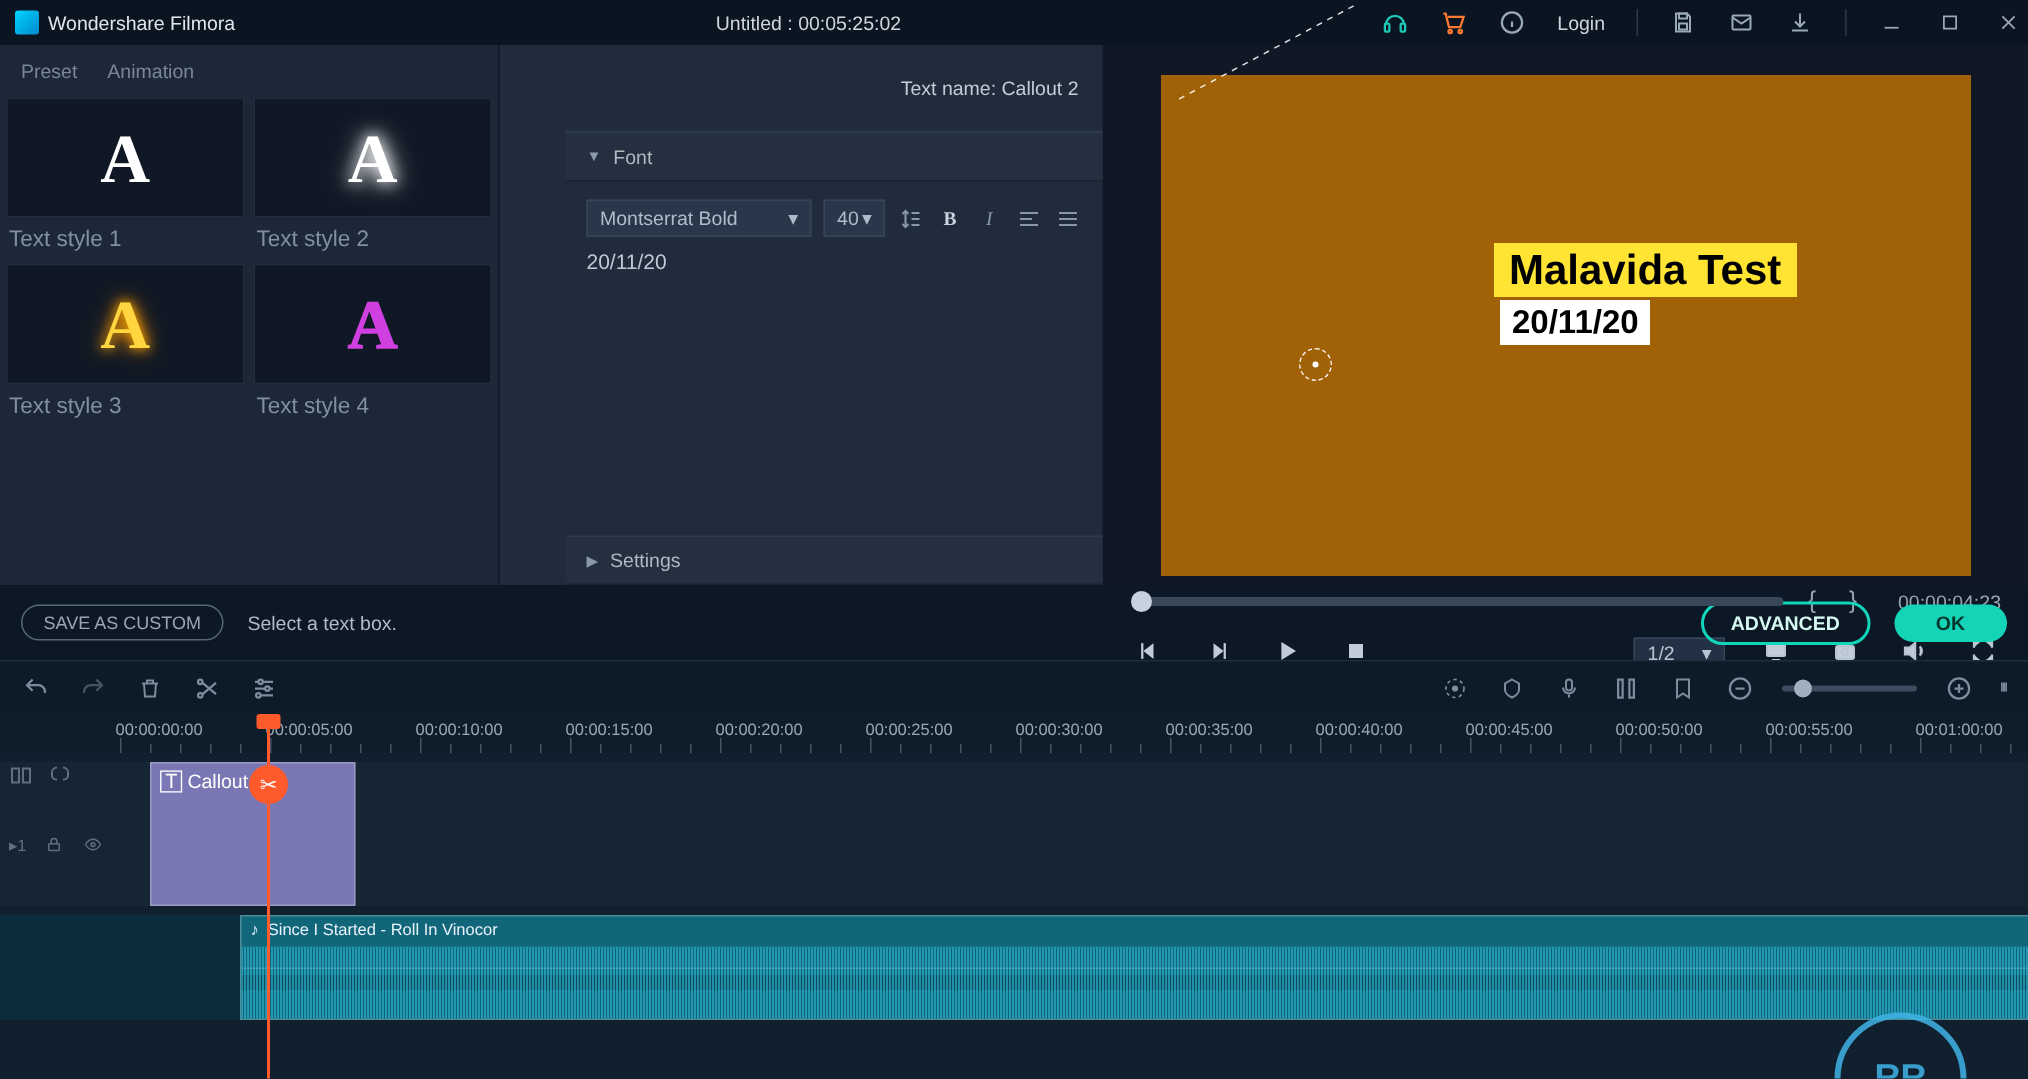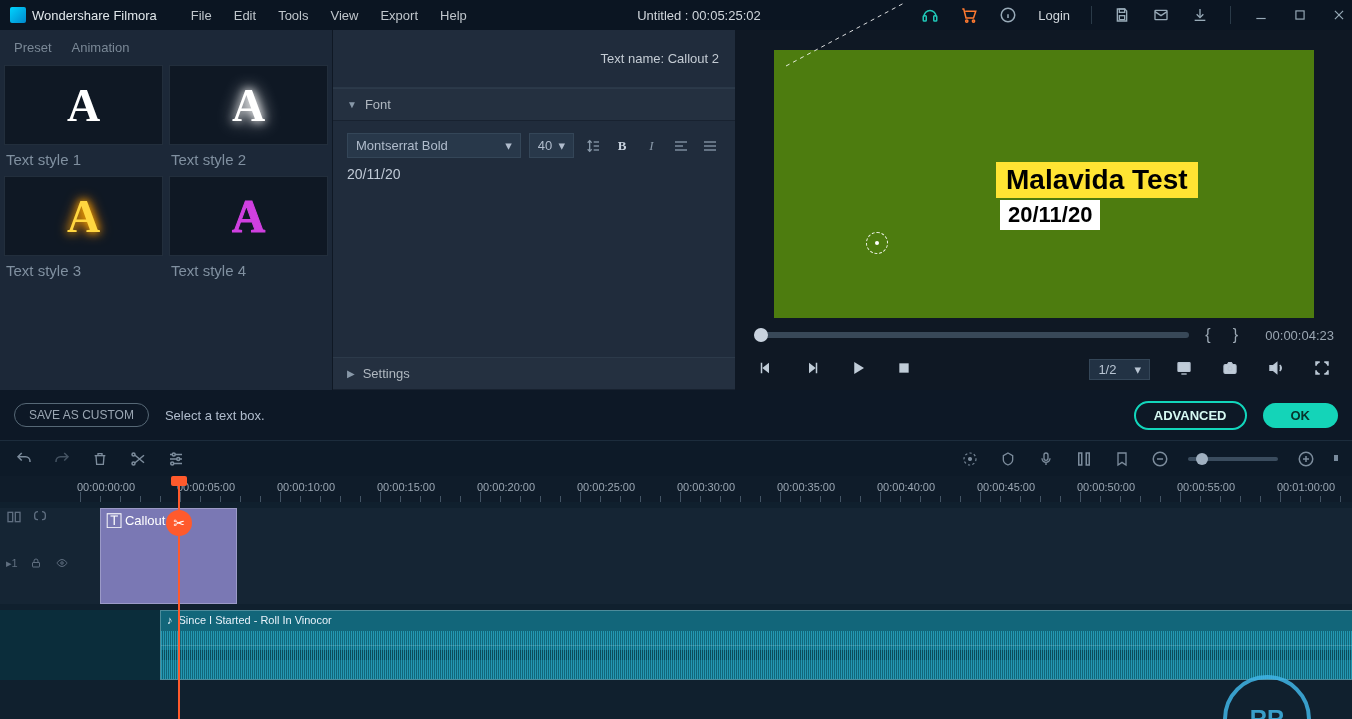--- a/index.html
+++ b/index.html
@@ -28,42 +28,42 @@
   .subtab { color:#7a8896; cursor:pointer; }
   .styles-grid { display:grid; grid-template-columns:1fr 1fr; gap:6px; padding:0 4px; }
   .style-cell { }
   .style-thumb { height:80px; background:#0f1824; border:1px solid #222e3c; display:flex; align-items:center; justify-content:center;}
   .style-thumb .A { font-size:46px; font-weight:900; font-family:Georgia, serif;}
   .s1 { color:#fff; }
   .s2 { color:#fff; text-shadow:0 0 10px #fff, 0 0 18px #fff; }
   .s3 { color:#ffd640; text-shadow:0 0 8px #ffb000, 0 0 14px #ff8000; }
   .s4 { color:#d040e0; -webkit-text-stroke:1px #d040e0; }
   .style-label { color:#8090a0; font-size:15px; padding:6px 2px 2px;}
-  .midcol { width:404px; background:#202c3c; display:flex; flex-direction:column; border-left:1px solid #0f1824; border-right:1px solid #0f1824;}
+  .midcol { width:404px; background:#202c3c; display:flex; flex-direction:column; border-left:1px solid #0f1824; border-right:1px solid #0f1824;padding-left:44px;}
   .textname { height:58px; border-bottom:1px solid #2a3848; display:flex; justify-content:flex-end; align-items:center; padding:0 16px; color:#c4ccd4;}
   .section-head { display:flex; align-items:center; gap:8px; padding:8px 14px; background:#243040; border-top:1px solid #2c3a4a; border-bottom:1px solid #182230;}
   .section-head .tri { font-size:10px; color:#8898a8;}
   .section-body { padding:12px 14px; flex:1;}
   .fontrow { display:flex; align-items:center; gap:8px; margin-bottom:8px;}
   .select { background:#28384a; border:1px solid #344658; padding:4px 8px; color:#b0bccc; display:flex; align-items:center; justify-content:space-between;}
   .font-name { width:178px; }
   .font-size { width:46px; }
   .fmtbtn { width:22px; height:22px; display:flex; align-items:center; justify-content:center; color:#8898a8; cursor:pointer;font-family:Georgia,serif;}
   .textarea { width:100%; min-height:110px; background:transparent; color:#c0cad6; border:none; outline:none; font-size:14px; resize:none;}
   .bottombar { height:50px; display:flex; align-items:center; padding:0 14px; gap:16px; background:#0d1826;}
   .pillbtn { padding:4px 14px; border-radius:14px; border:1.5px solid #566876; color:#9aa6b2; font-size:12px; background:transparent; cursor:pointer;}
   .saveasc { }
   .hint { color:#b0bccc; }
   .bottombar .spacer { flex:1; }
   .advbtn { border:2px solid #12d6bc; color:#d6f8f2; padding:5px 18px; border-radius:18px; background:transparent; font-weight:700; font-size:13px; cursor:pointer;}
   .okbtn { background:#14d4b8; color:#07352c; padding:5px 28px; border-radius:18px; border:none; font-weight:700; font-size:13px; cursor:pointer;}
   
   .rightcol { flex:1; background:#0f1824; display:flex; flex-direction:column; }
   .preview { flex:1; position:relative; display:flex; align-items:center; justify-content:center; padding:20px 20px 4px;}
-  .stage { position:relative; width:540px; height:268px; background:#4d7c0f; }
+  .stage { position:relative; width:540px; height:334px; background:#a16207; }
   .callout-anchor { position:absolute; top:182px; left:92px; width:22px; height:22px;}
   .anchor-ring { position:absolute; inset:0; border:1.5px dashed rgba(255,255,255,0.9); border-radius:50%; }
   .anchor-dot { position:absolute; top:50%; left:50%; width:4px; height:4px; background:#fff; border-radius:50%; transform:translate(-50%,-50%);}
   .line-svg { position:absolute; top:-54px; left:12px; }
   .callout-box { position:absolute; top:112px; left:222px; }
   .cb-title { background:#ffe433; color:#000; font-weight:900; font-size:28px; padding:2px 10px; font-family:Arial,sans-serif;}
   .cb-sub { background:#fff; color:#000; font-weight:900; font-size:22px; padding:2px 8px; display:inline-block; margin-top:2px; margin-left:4px;}
   .scrubrow { display:flex; align-items:center; gap:10px; padding:4px 18px;}
   .scrubbar { position:relative; height:6px; background:#384858; border-radius:3px; flex:1;}
   .scrubhandle { position:absolute; top:-4px; left:0; width:14px; height:14px; background:#c8d2de; border-radius:50%; }
@@ -124,28 +124,20 @@
   .leftedge-icons2 { position:absolute; left:26px; bottom:238px; width:28px; display:flex; flex-direction:column; gap:6px; padding:4px;}
   svg { display:block; }
 </style>
 </head>
 <body>
 
 <div class="titlebar">
   <div class="brand">
     <div class="brand-logo"></div>
     <div class="brand-name">Wondershare Filmora</div>
-  </div>
-  <div class="menu">
-    <div class="menu-item">File</div>
-    <div class="menu-item">Edit</div>
-    <div class="menu-item">Tools</div>
-    <div class="menu-item">View</div>
-    <div class="menu-item">Export</div>
-    <div class="menu-item">Help</div>
   </div>
   <div class="doc-title">Untitled : 00:05:25:02</div>
   <div class="title-actions">
     <div class="ticon tsupport">
         <svg width="18" height="18" viewBox="0 0 24 24" fill="none" stroke="currentColor" stroke-width="2">
           <path d="M4 14a8 8 0 0116 0"></path>
           <rect x="3" y="13" width="4" height="7" rx="1"></rect>
           <rect x="17" y="13" width="4" height="7" rx="1"></rect>
         </svg>
       </div>

